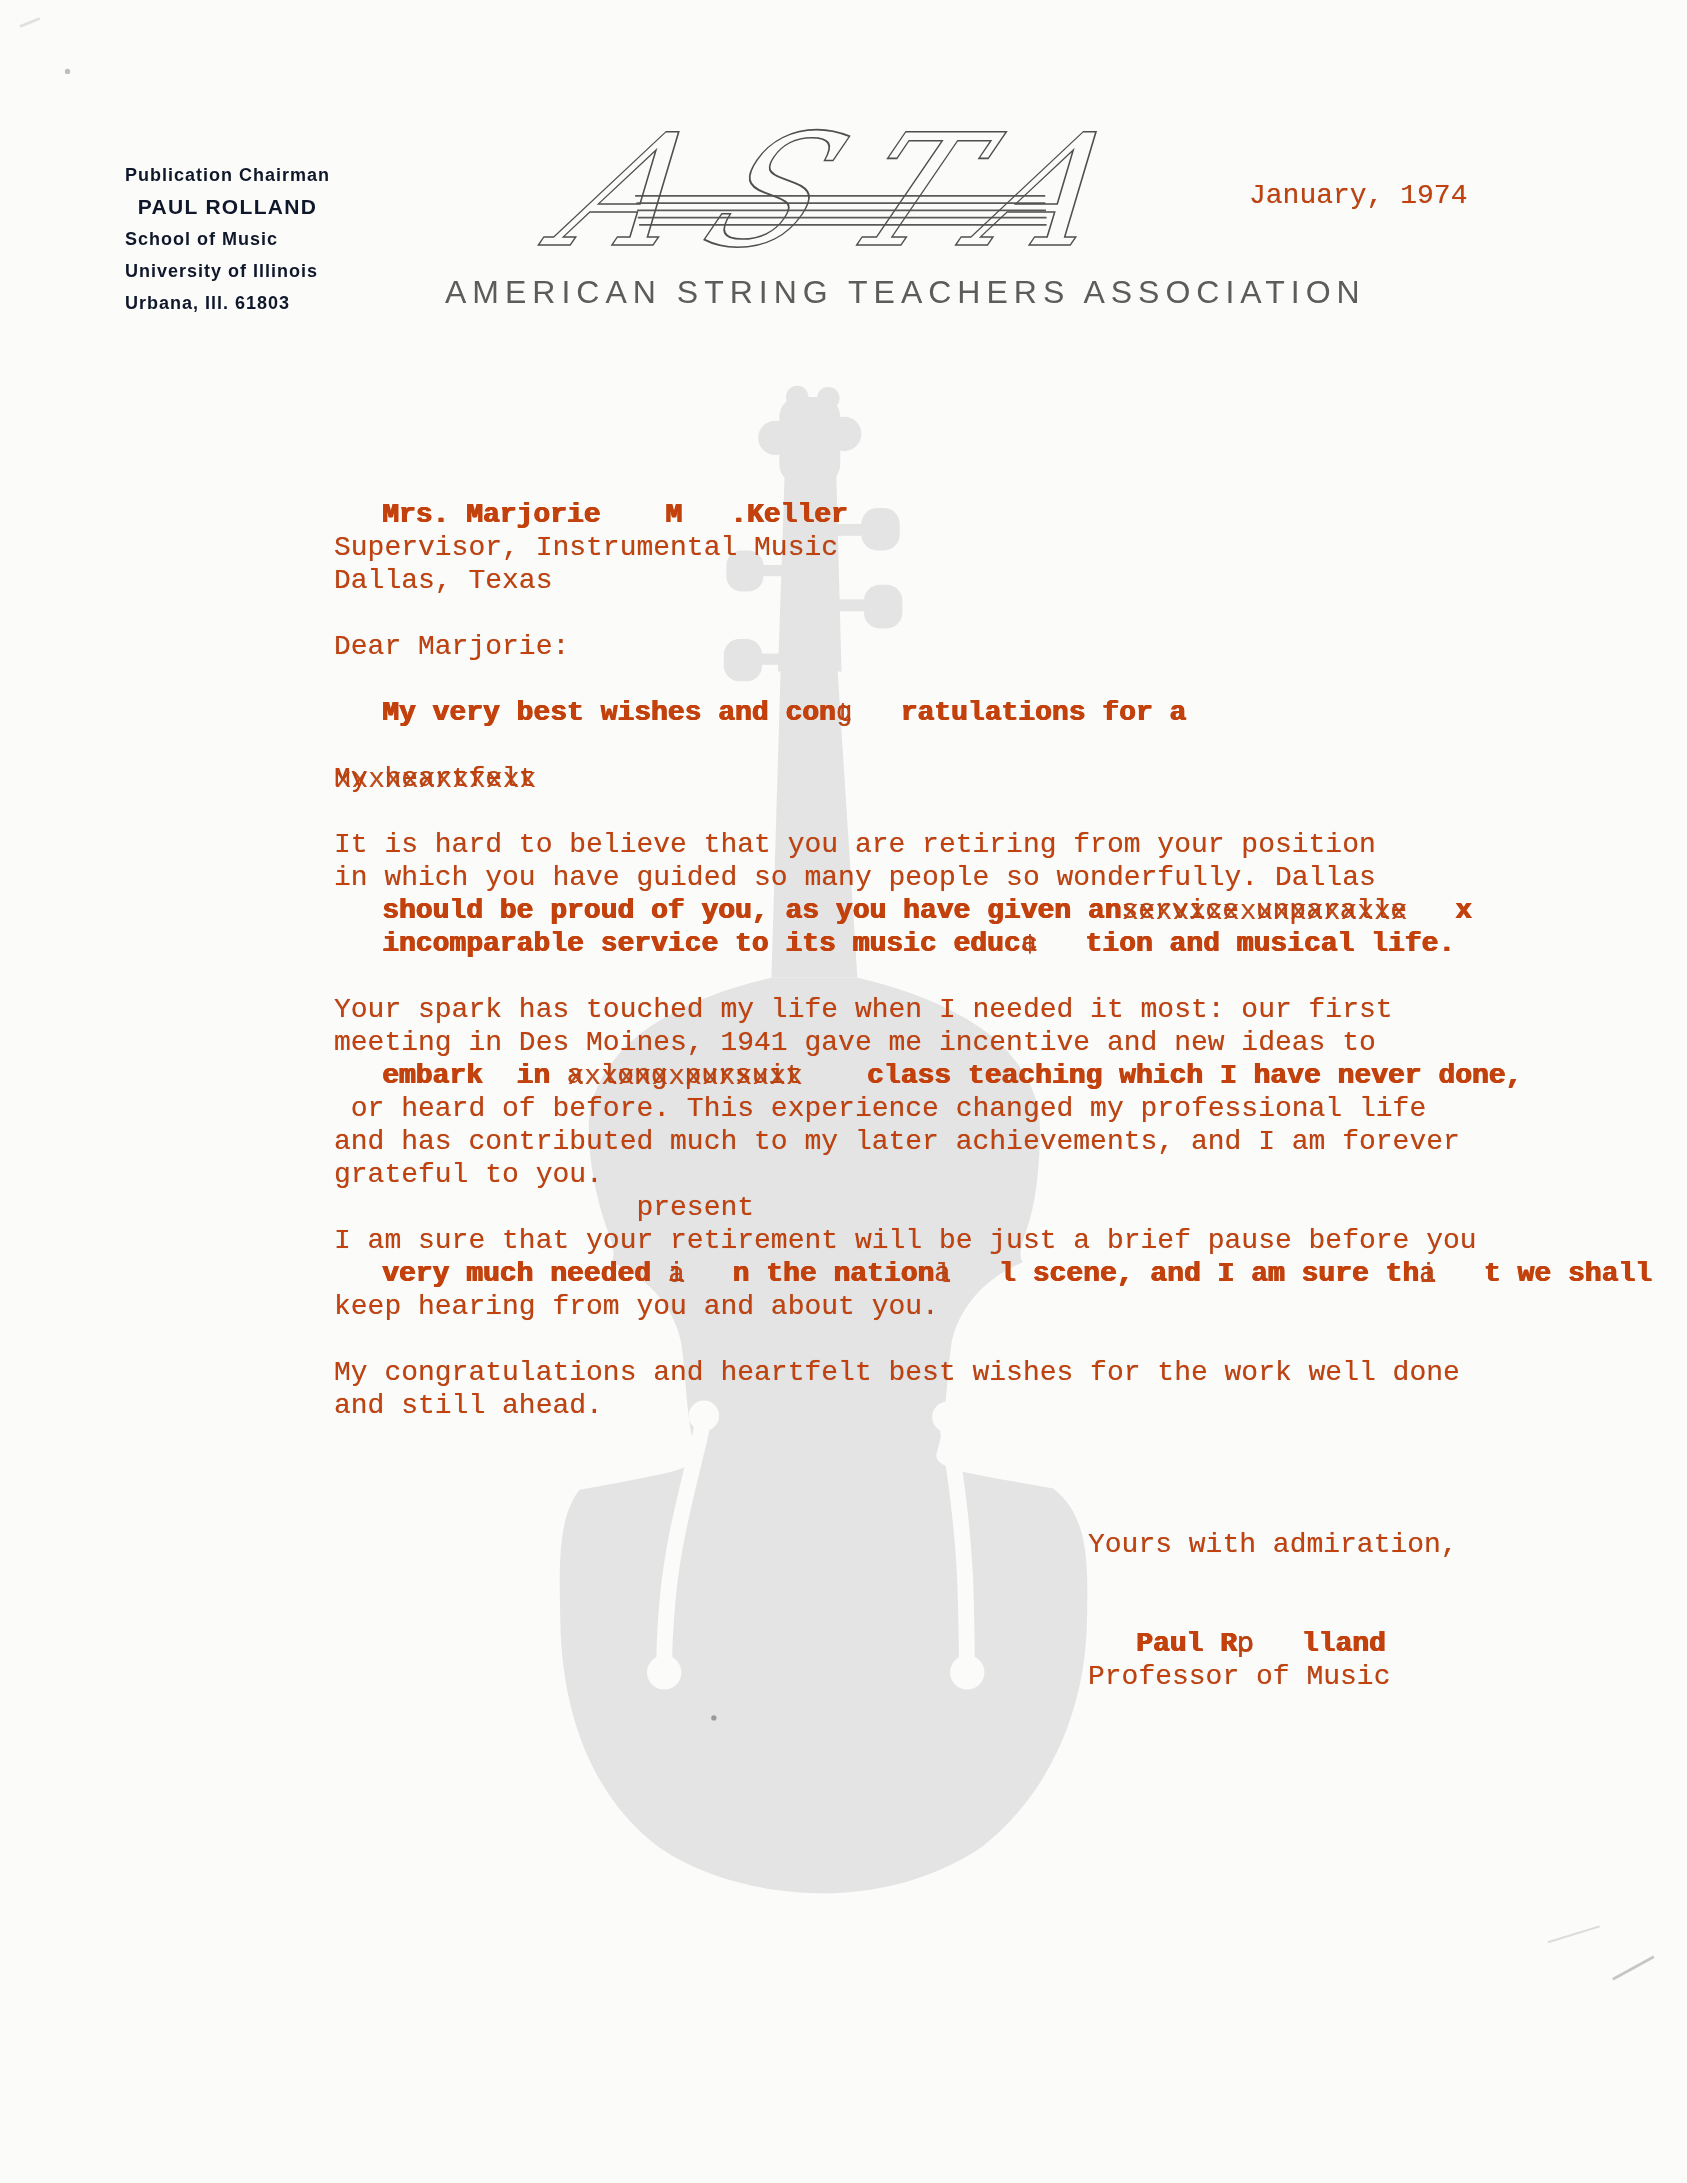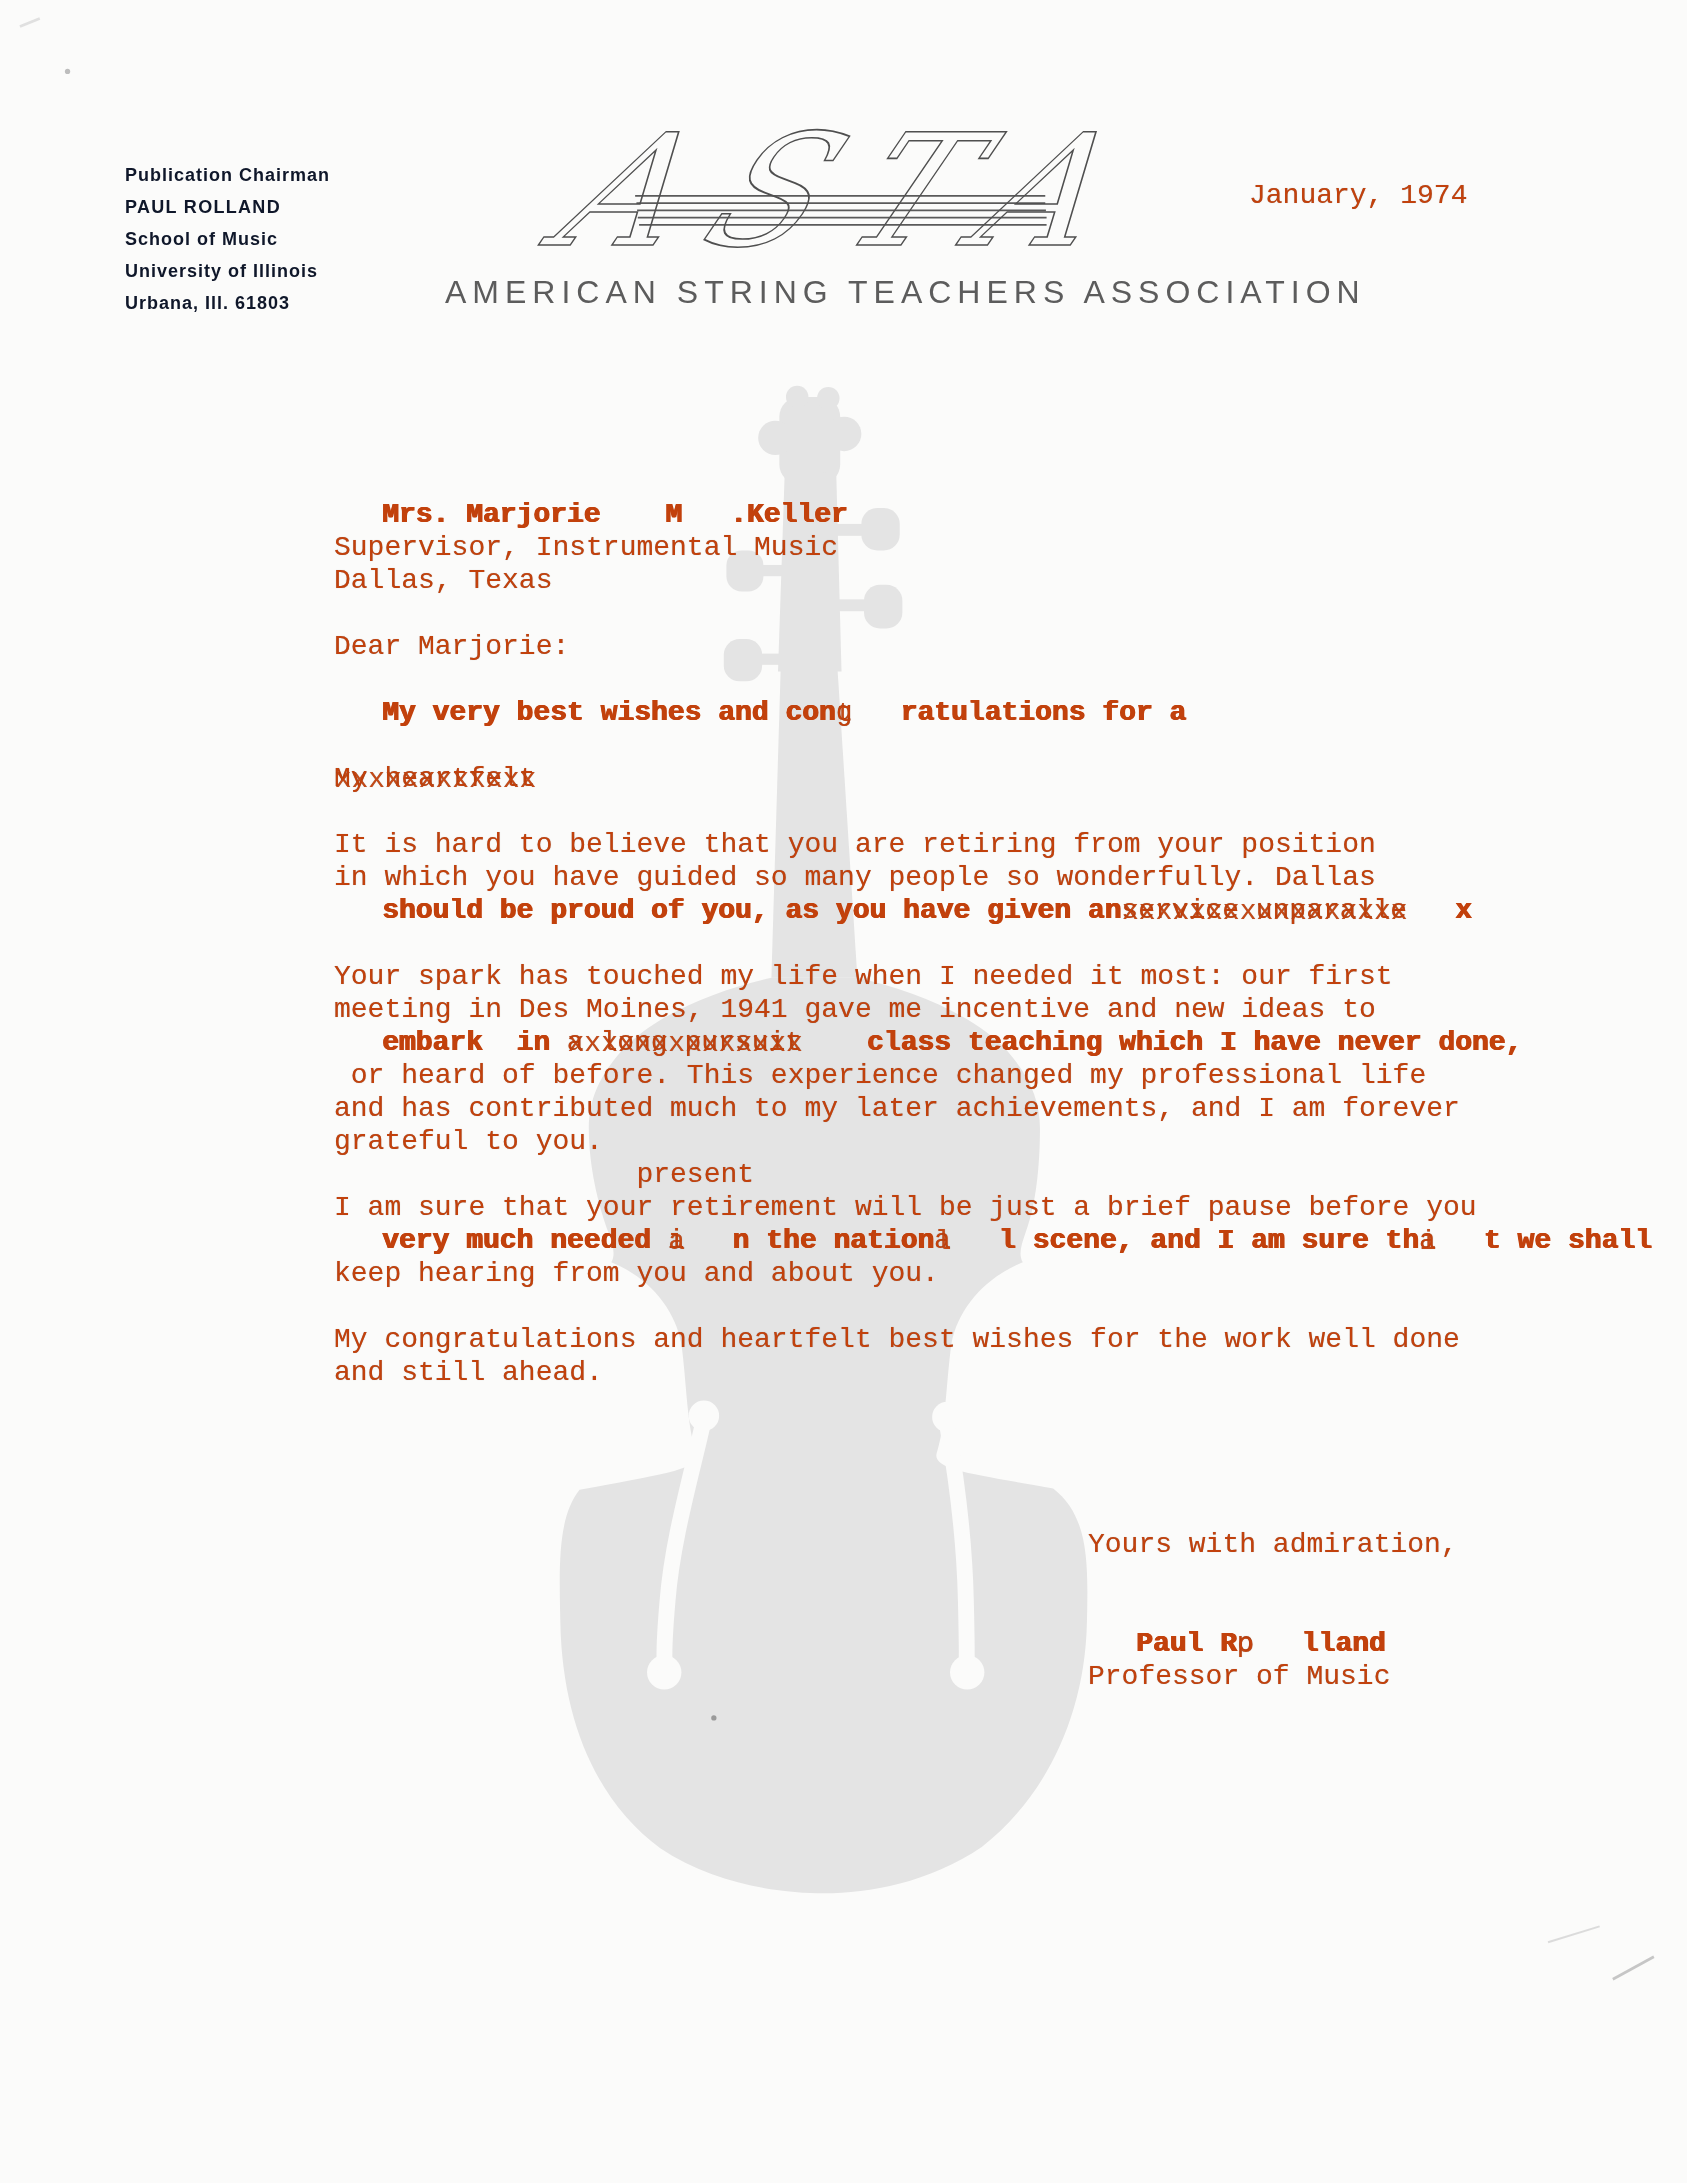--- a/index.html
+++ b/index.html
@@ -5,21 +5,21 @@
   html,body{margin:0;padding:0;background:#e8e8e8;}
   .page{position:relative;width:1687px;height:2183px;background:#fbfbfa;overflow:hidden;
         font-family:"Liberation Sans",sans-serif;}
   .wm-svg{position:absolute;left:0;top:0;z-index:0;}
   .layer{position:absolute;z-index:2;}
 
   
   #sender-block{left:125px;top:159px;color:#0f172a;font-weight:bold;font-size:18px;
     letter-spacing:1px;line-height:32px;}
   .sender-line{white-space:pre;}
-  .sender-name{font-size:18px;letter-spacing:1.3px;}
+  .sender-name{font-size:21px;letter-spacing:1.3px;text-align:center;}
 
   
   #org-name{left:445px;top:274px;font-size:32px;letter-spacing:6px;color:#5c5c5c;
     font-weight:400;white-space:pre;}
 
   
   .mono{font-family:"Liberation Mono","DejaVu Sans Mono",monospace;font-size:28px;
     color:#c2410c;text-shadow:0 0 0.7px rgba(45,45,45,.45);}
   #date-line{left:1249px;top:180px;}
   #body-block{left:334px;top:498px;}
@@ -122,20 +122,21 @@
       <div class="tline">&nbsp;</div>
       <div class="tline">Dear Marjorie:</div>
       <div class="tline">&nbsp;</div>
       <div class="tline"><span class="ds">My very best wishes and con</span><span class="ov" data-ov="t">g</span><span class="ds">ratulations for a</span></div>
       <div class="tline">&nbsp;</div>
       <div class="tline"><span class="ov" data-ov="xxxxxxxxxxxx">My heartfelt</span></div>
       <div class="tline">&nbsp;</div>
       <div class="tline">It is hard to believe that you are retiring from your position</div>
       <div class="tline">in which you have guided so many people so wonderfully. Dallas</div>
       <div class="tline"><span class="ds">should be proud of you, as you have given an</span><span class="ov" data-ov="xxxxxxxxxxxxxxxxx">service unparalle</span><span class="ds">x</span></div>
+      <div class="tline"><span class="ds">incomparable service to its music educ</span><span class="ov" data-ov="¢">a</span><span class="ds">tion and musical life.</span></div>
       <div class="tline">&nbsp;</div>
       <div class="tline">Your spark has touched my life when I needed it most: our first</div>
       <div class="tline">meeting in Des Moines, 1941 gave me incentive and new ideas to</div>
       <div class="tline"><span class="ds">embark  in </span><span class="ov" data-ov="xxxxxxxxxxxxxx">a long pursuit</span><span class="ds"> class teaching which I have never done,</span></div>
       <div class="tline"> or heard of before. This experience changed my professional life</div>
       <div class="tline">and has contributed much to my later achievements, and I am forever</div>
       <div class="tline">grateful to you.</div>
       <div class="tline">                  present</div>
       <div class="tline">I am sure that your retirement will be just a brief pause before you</div>
       <div class="tline"><span class="ds">very much needed </span><span class="ov" data-ov="a">i</span><span class="ds">n the nation</span><span class="ov" data-ov="l">a</span><span class="ds">l scene, and I am sure th</span><span class="ov" data-ov="i">a</span><span class="ds">t we shall</span></div>

